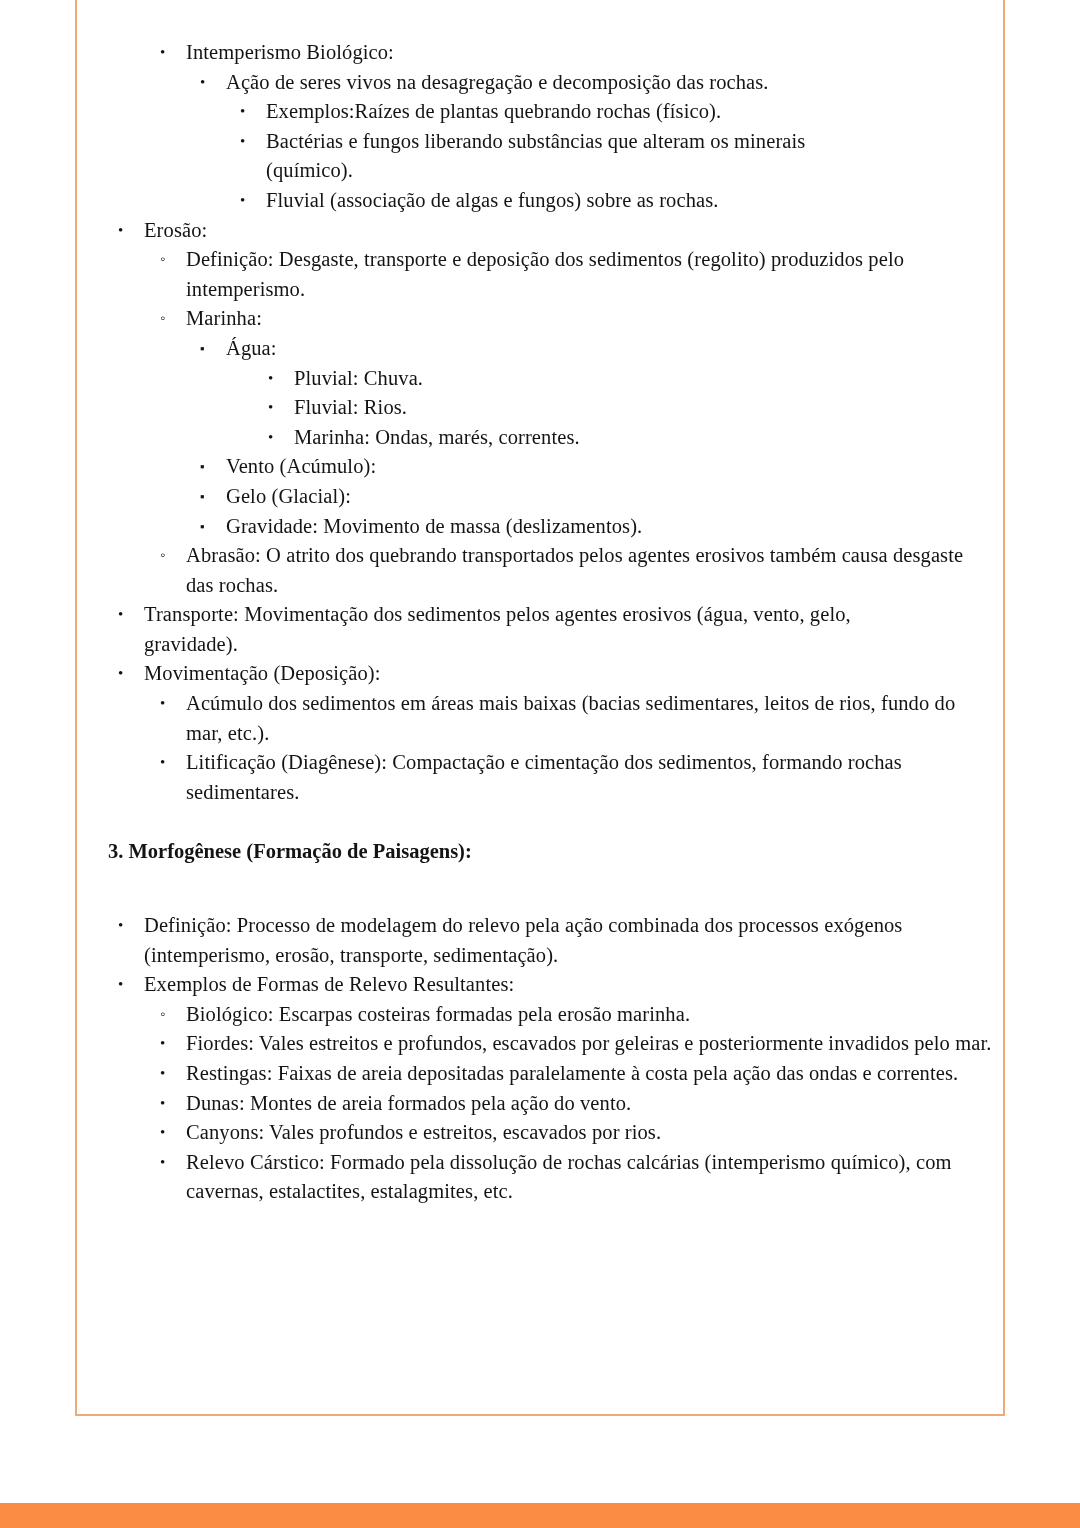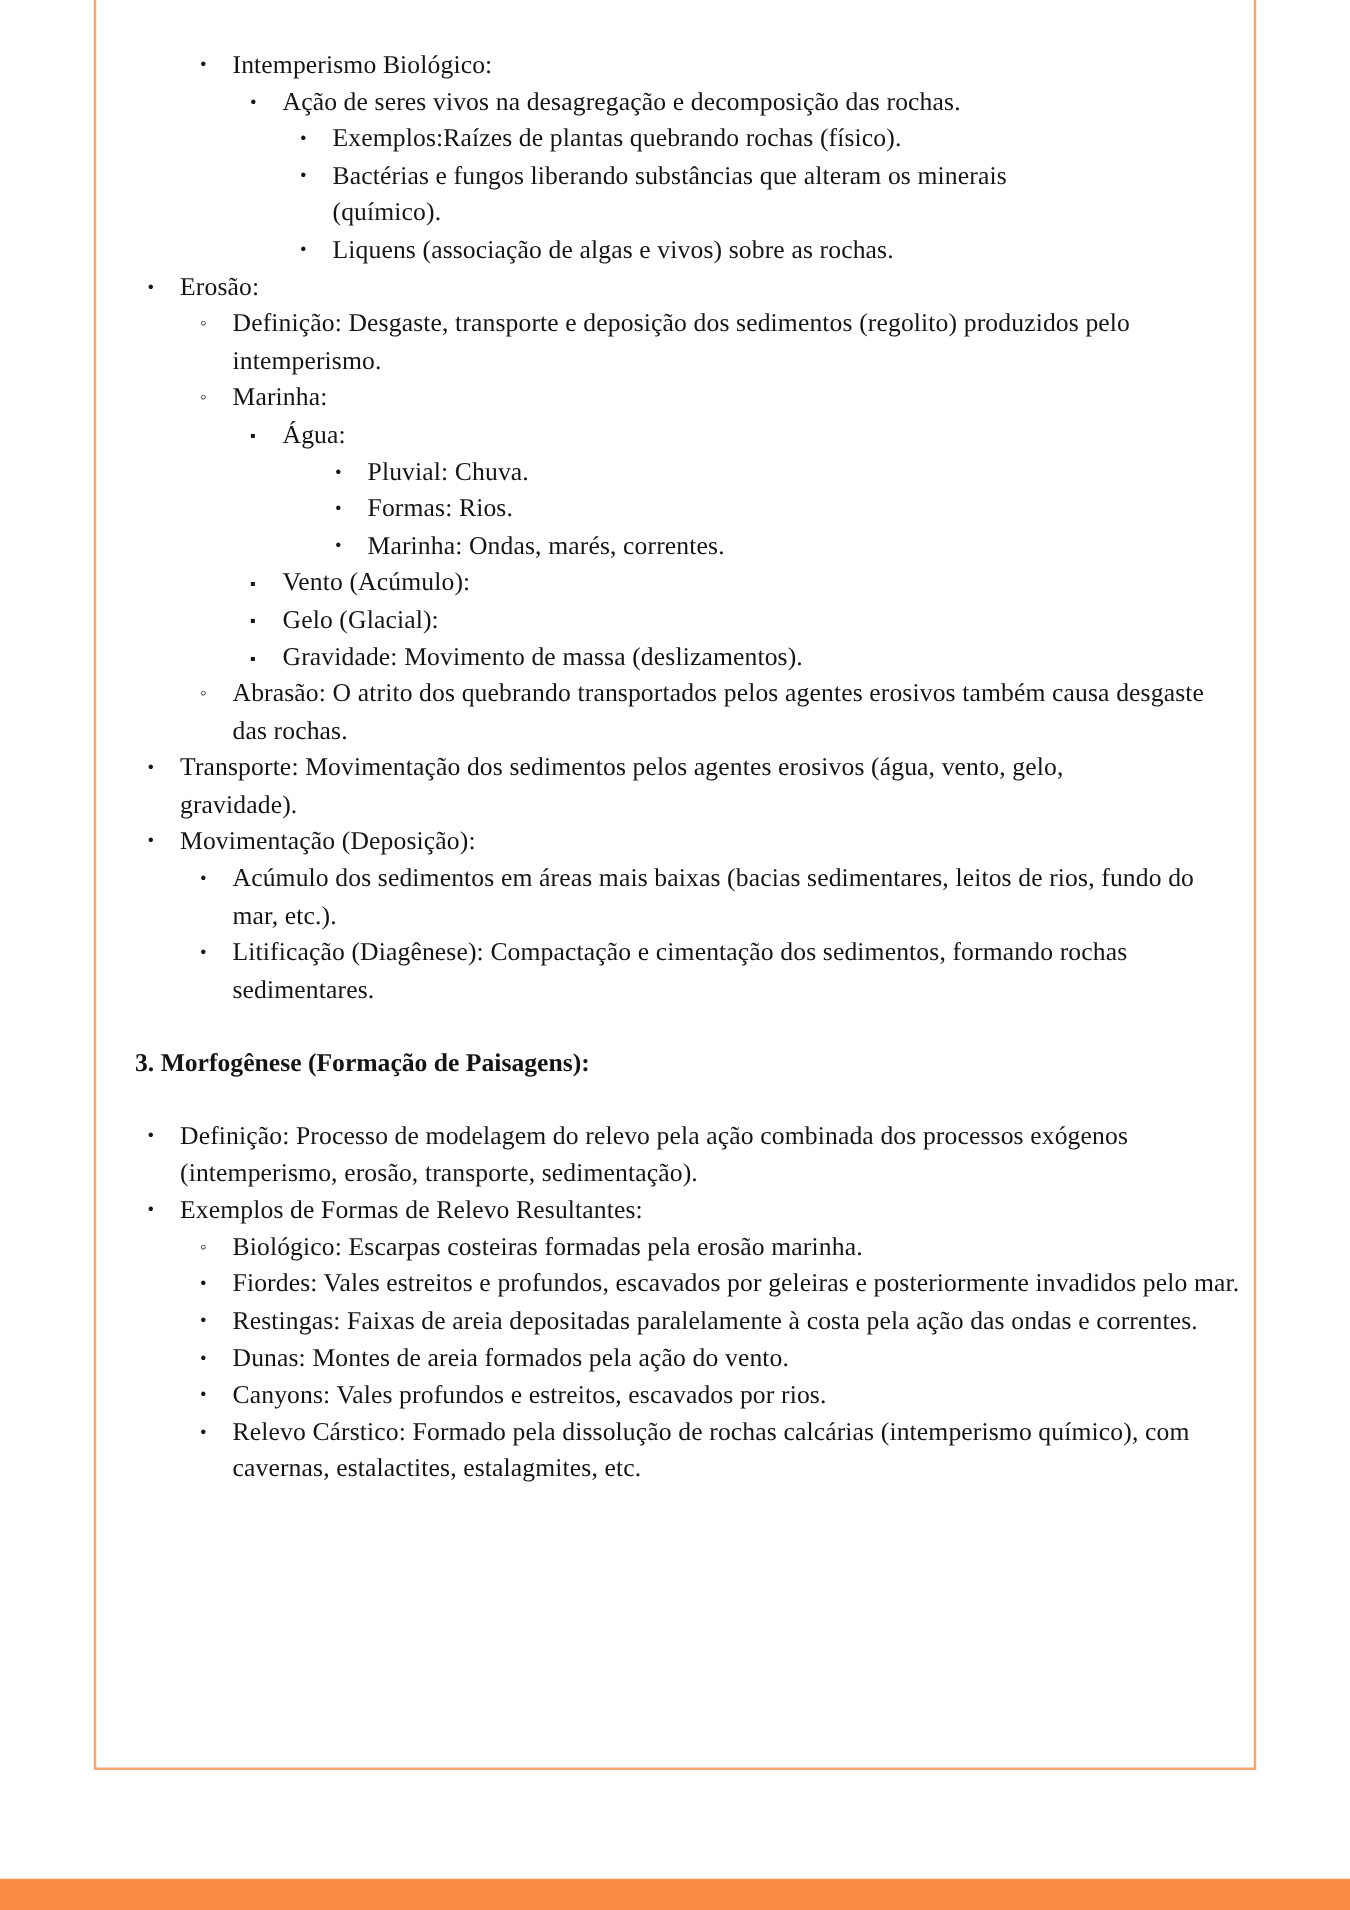--- a/index.html
+++ b/index.html
@@ -82,21 +82,21 @@
   
   .wide { width: 856px; }
 
   
   .heading {
     font-size: 20.5px;
     line-height: 29.6px;
     font-weight: bold;
     margin-left: 108px;
     margin-top: 0;
-    margin-bottom: 0;
+    margin-bottom: 16px;
   }
 
   .sp-lg { height: 30px; }
   .sp-md { height: 28px; }
 </style>
 </head>
 <body style="color: rgb(20, 20, 20); background: rgb(255, 255, 255);">
 
 <div id="page-frame" style="border-color: rgb(242, 168, 117);"></div>
 
@@ -117,21 +117,21 @@
     <span class="txt">Exemplos:Raízes de plantas quebrando rochas (físico).</span>
   </div>
 
   <div class="li lvl4" style="width:600px;">
     <span class="bullet bul-disc">•</span>
     <span class="txt">Bactérias e fungos liberando substâncias que alteram os minerais (químico).</span>
   </div>
 
   <div class="li lvl4">
     <span class="bullet bul-disc">•</span>
-    <span class="txt">Liquens (associação de algas e vivos) sobre as rochas.</span>
+    <span class="txt">Fluvial (associação de algas e fungos) sobre as rochas.</span>
   </div>
 
   <div class="li lvl1">
     <span class="bullet bul-disc">•</span>
     <span class="txt">Erosão:</span>
   </div>
 
   <div class="li lvl2" style="width:818px;">
     <span class="bullet bul-circle">◦</span>
     <span class="txt">Definição: Desgaste, transporte e deposição dos sedimentos (regolito) produzidos pelo intemperismo.</span>
@@ -147,21 +147,21 @@
     <span class="txt">Água:</span>
   </div>
 
   <div class="li lvl5">
     <span class="bullet bul-disc">•</span>
     <span class="txt">Pluvial: Chuva.</span>
   </div>
 
   <div class="li lvl5">
     <span class="bullet bul-disc">•</span>
-    <span class="txt">Formas: Rios.</span>
+    <span class="txt">Fluvial: Rios.</span>
   </div>
 
   <div class="li lvl5">
     <span class="bullet bul-disc">•</span>
     <span class="txt">Marinha: Ondas, marés, correntes.</span>
   </div>
 
   <div class="li lvl3">
     <span class="bullet bul-square">▪</span>
     <span class="txt">Vento (Acúmulo):</span>

